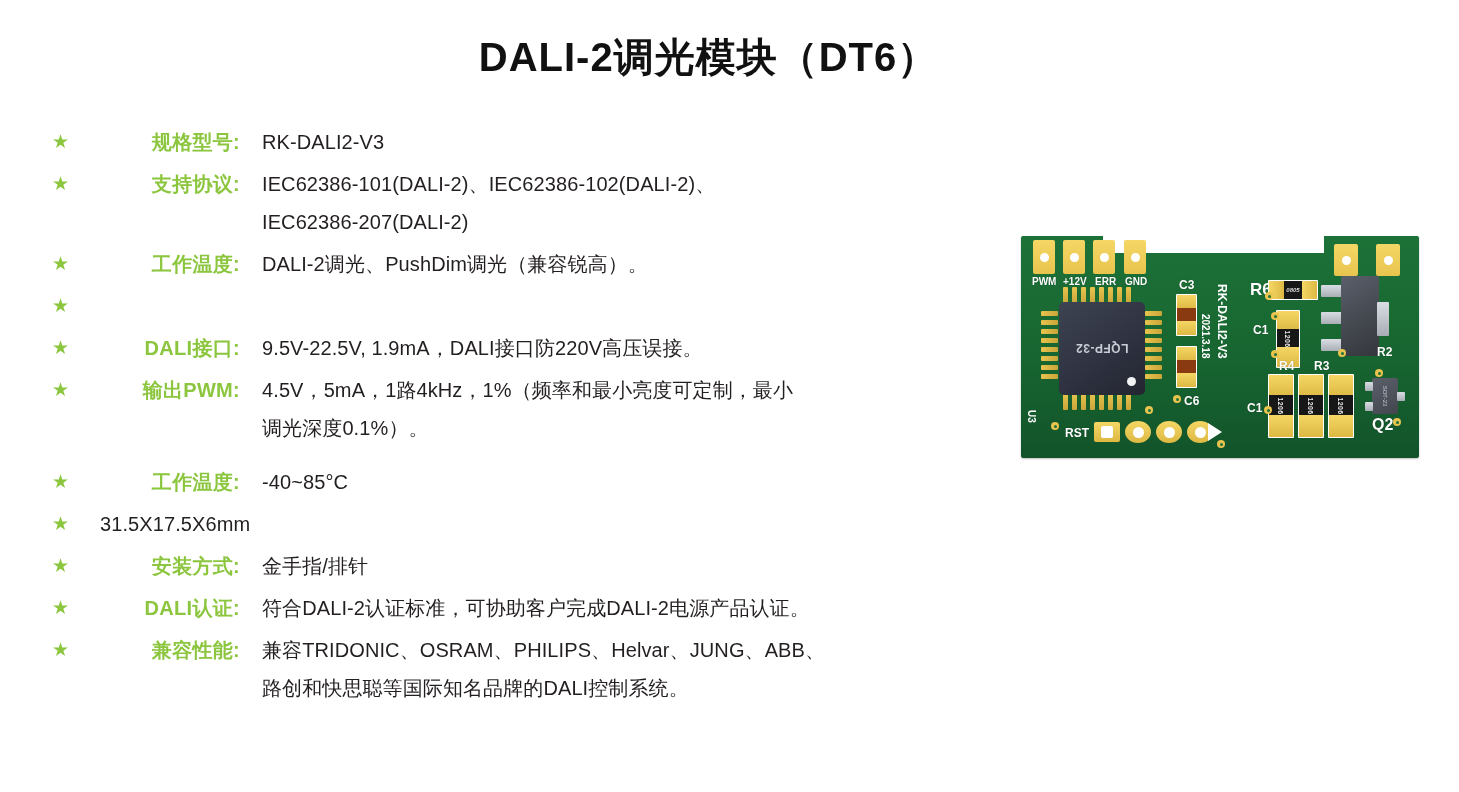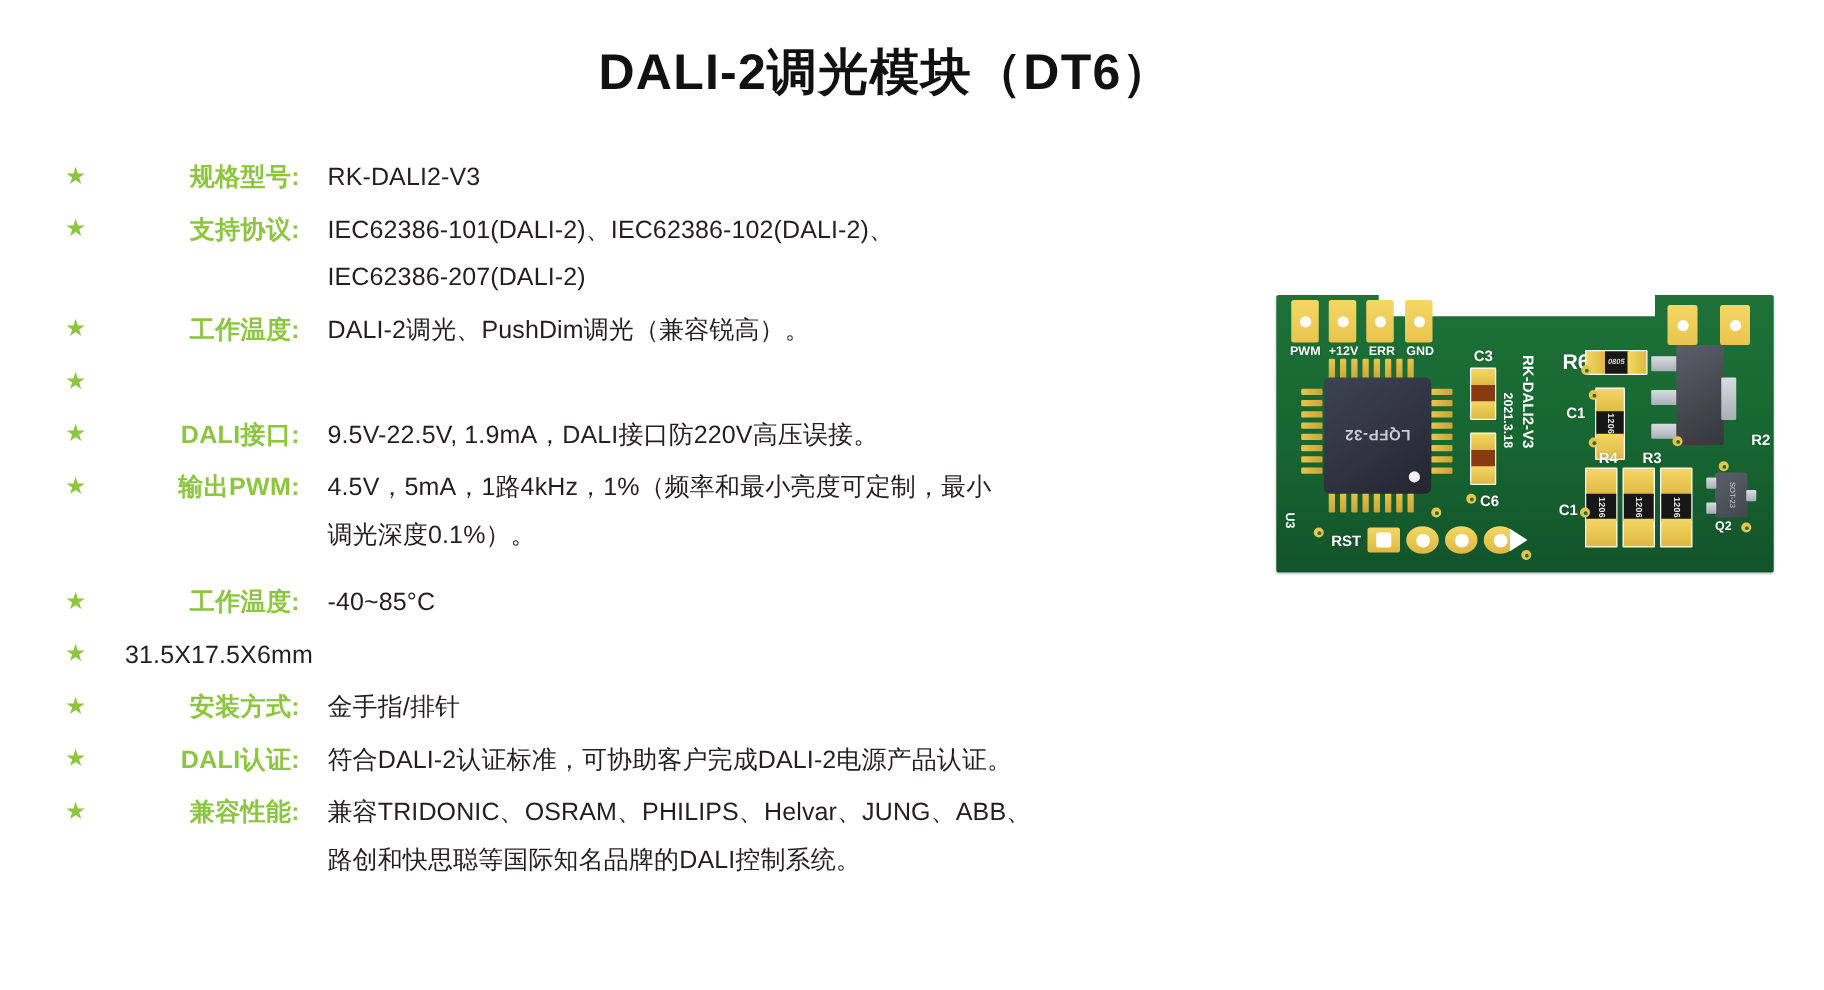--- a/index.html
+++ b/index.html
@@ -497,21 +497,21 @@
     </div>
   <div class="via" style="left:250px; top:114px;">
       <i></i>
     </div>
 
   <div class="lead" style="left:300px; top:49px; width:22px; height:12px;"></div>
   <div class="lead" style="left:300px; top:76px; width:22px; height:12px;"></div>
   <div class="lead" style="left:300px; top:103px; width:22px; height:12px;"></div>
   <div class="to252" style="left:320px; top:40px; width:38px; height:80px;"></div>
   <div class="lead" style="left:356px; top:66px; width:12px; height:34px;"></div>
-  <div class="silk" style="left:356px; top:110px; font-size:12px;margin-left:24px;">R2</div>
+  <div class="silk" style="left:356px; top:110px; font-size:12px;">R2</div>
   <div class="via" style="left:317px; top:113px;">
       <i></i>
     </div>
 
   <div class="silk" style="left:258px; top:124px; font-size:12px;">R4</div>
   <div class="silk" style="left:293px; top:124px; font-size:12px;">R3</div>
   <div class="silk" style="left:226px; top:166px; font-size:12px;">C1</div>
 
   <div class="smd" style="left:247px; top:138px; width:26px; height:64px;">
     <i class="cap-pad top"></i>
@@ -537,21 +537,21 @@
 
   <div class="via" style="left:354px; top:133px;">
       <i></i>
     </div>
   <div class="sot23" style="left:351px; top:142px; width:26px; height:36px;">
     <span class="sot23-label">SOT-23</span>
   </div>
   <div class="lead" style="left:344px; top:146px; width:8px; height:9px;"></div>
   <div class="lead" style="left:344px; top:166px; width:8px; height:9px;"></div>
   <div class="lead" style="left:376px; top:156px; width:8px; height:9px;"></div>
-  <div class="silk" style="left:351px; top:181px; font-size:10px;">Q2</div>
+  <div class="silk" style="left:351px; top:181px; font-size:16px;">Q2</div>
   <div class="via" style="left:372px; top:182px;">
       <i></i>
     </div>
 
   <div class="via" style="left:30px; top:186px;">
       <i></i>
     </div>
   <div class="silk" style="left:44px; top:191px; font-size:12px;">RST</div>
   <div class="tp square" style="left:73px; top:186px; width:26px; height:20px;">
       <i></i>

